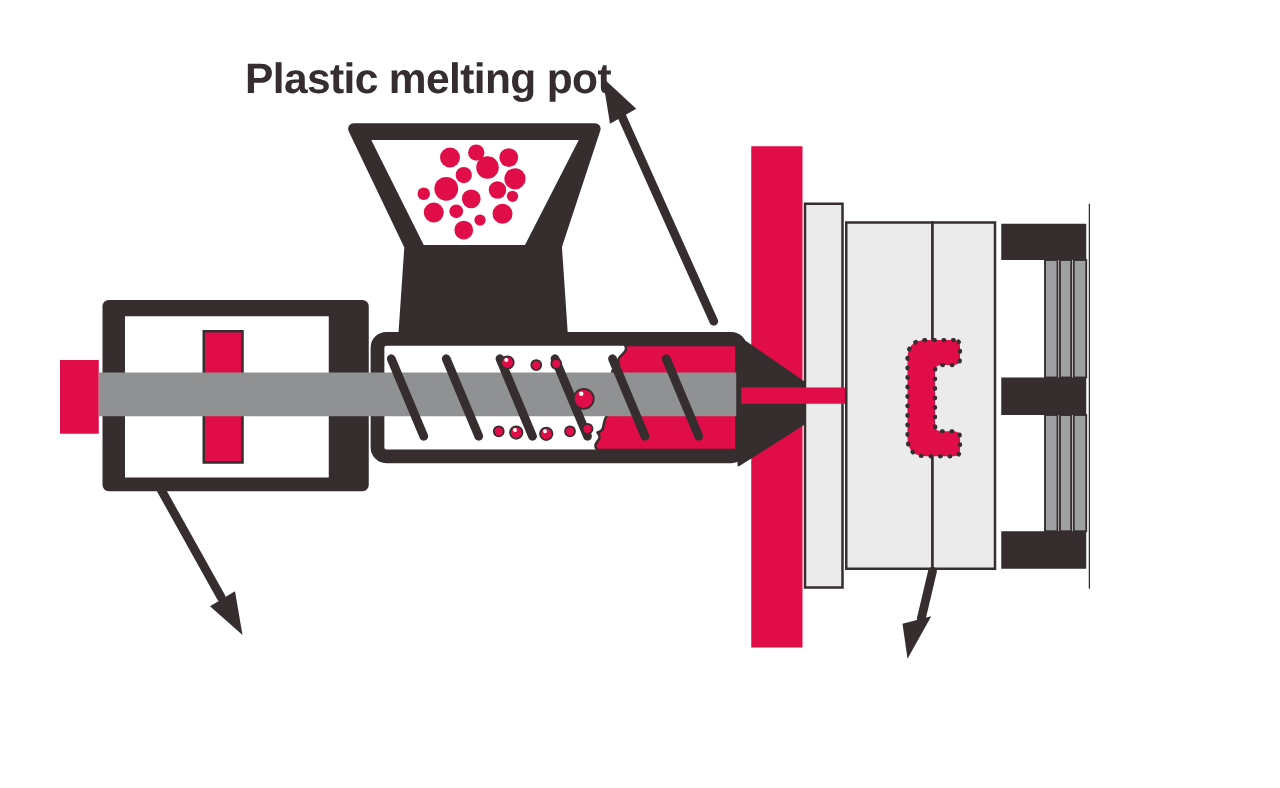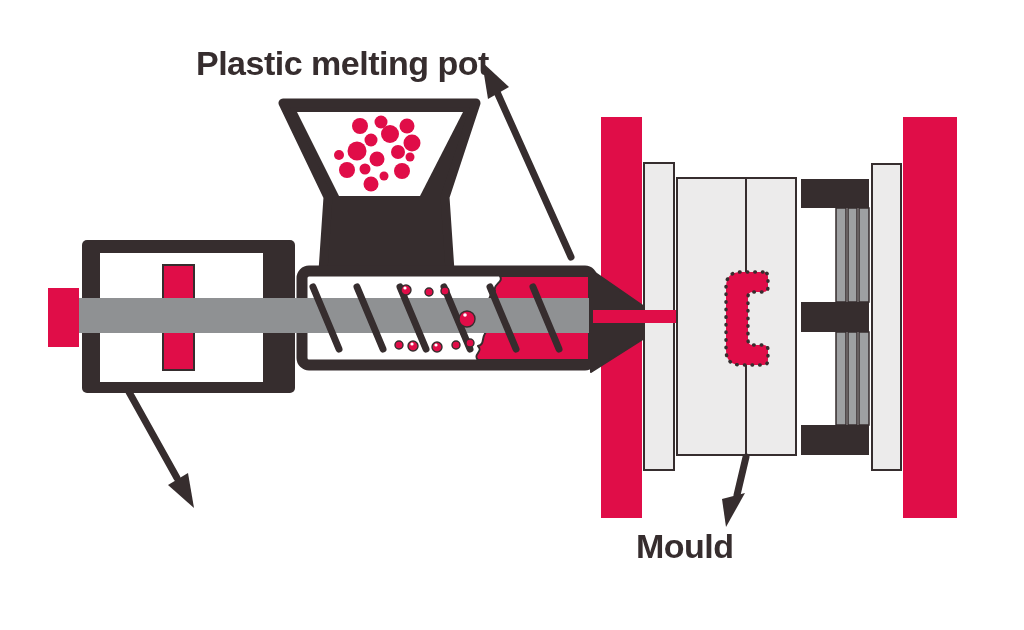--- a/index.html
+++ b/index.html
@@ -1,17 +1,17 @@
 <!DOCTYPE html>
 <html style="--c-dark: #362D2E; --c-red: #E00D48; --c-shaft: #8F9193; --c-plate: #ECEBEB; --c-pin: #9EA0A2; --c-bg: #FFFFFF;"><head>
 <meta charset="utf-8">
 <style>
   html,body{margin:0;padding:0;}
   body{width:1024px;height:630px;background:var(--c-bg,#fff);font-family:"Liberation Sans",sans-serif;}
-  #stage{position:relative;width:1024px;height:630px;overflow:hidden;background:var(--c-bg,#fff);border-radius:11px;}
+  #stage{position:relative;width:872px;height:630px;overflow:hidden;background:var(--c-bg,#fff);border-radius:11px;}
   #machine-svg{position:absolute;left:0;top:0;}
 
   
   .dark  {fill:var(--c-dark,#362D2E);}
   .red   {fill:var(--c-red,#E00D48);}
   .white {fill:var(--c-bg,#FFFFFF);}
   .shaft {fill:var(--c-shaft,#8F9193);}
   .plate {fill:var(--c-plate,#ECEBEB);stroke:var(--c-dark,#362D2E);stroke-width:2;}
   .pin   {fill:var(--c-pin,#9EA0A2);stroke:var(--c-dark,#362D2E);stroke-width:1.5;}
   .stroke-dark{stroke:var(--c-dark,#362D2E);}
@@ -144,14 +144,13 @@
         <polygon class="dark" points="194,508 168,485 188,473"></polygon>
       </g>
       <g>
         <line class="stroke-dark round" stroke-width="7" x1="746" y1="457" x2="737" y2="495"></line>
         <polygon class="dark" points="726,527 745,493 722,499"></polygon>
       </g>
     </g>
   </svg>
 
   <div class="diagram-label" id="label-melting-pot">Plastic melting pot</div>
-  <div class="diagram-label" id="label-mould">Mould</div>
 </div>
 
 </body></html>

